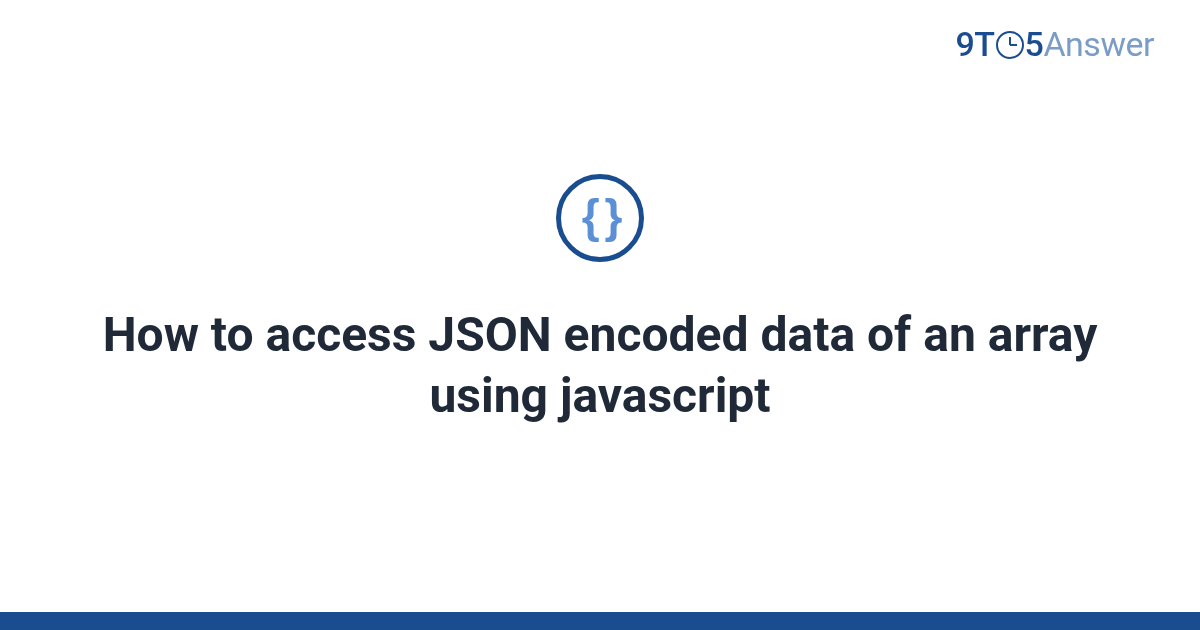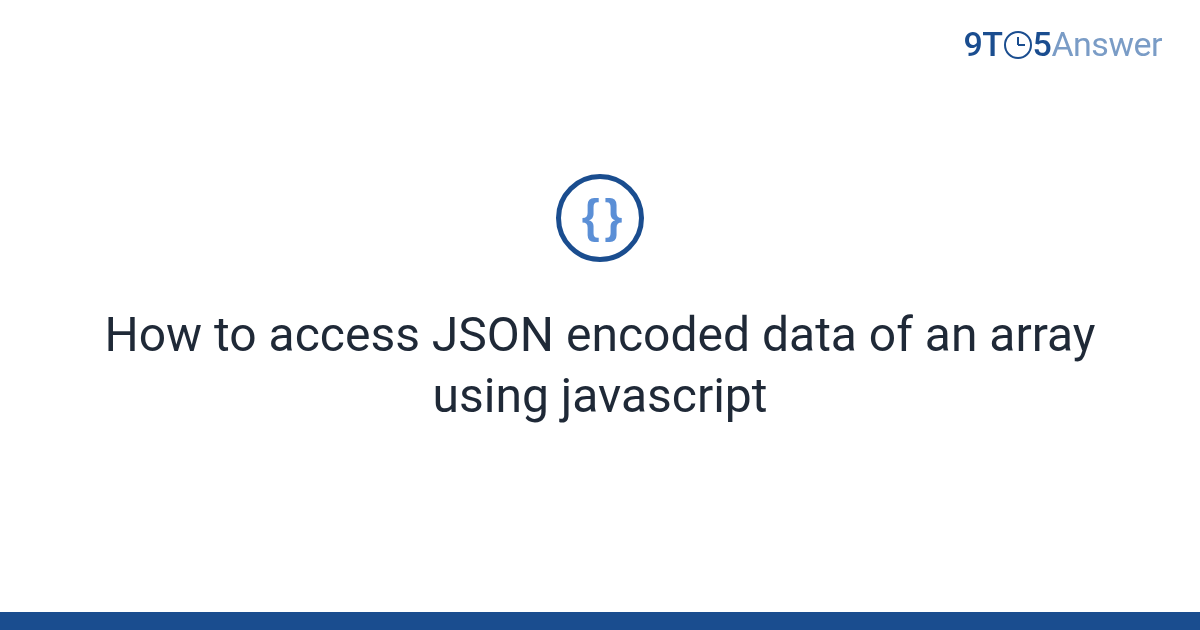--- a/index.html
+++ b/index.html
@@ -11,21 +11,21 @@
       width: 1200px;
       height: 630px;
       background: #ffffff;
       font-family: -apple-system, BlinkMacSystemFont, "Segoe UI", Roboto, Helvetica, Arial, sans-serif;
       position: relative;
       overflow: hidden;
     }
     .logo {
       position: absolute;
       top: 24px;
-      right: 38px;
+      right: 46px;
       font-size: 34px;
       font-weight: 400;
       letter-spacing: -0.5px;
     }
     .logo-9t {
       color: #1a4d8f;
       font-weight: 500;
     }
     .logo-clock {
       display: inline-flex;
@@ -93,21 +93,21 @@
       font-size: 46px;
       font-weight: 700;
       color: #5b8fd6;
       font-family: "Segoe UI", Arial, sans-serif;
       letter-spacing: -4px;
       line-height: 1;
       margin-top: -4px;
     }
     .title {
       font-size: 48px;
-      font-weight: 400;
+      font-weight: 700;
       color: #1f2937;
       text-align: center;
       line-height: 1.28;
       max-width: 1000px;
     }
     .footer-bar {
       position: absolute;
       bottom: 0;
       left: 0;
       width: 100%;

